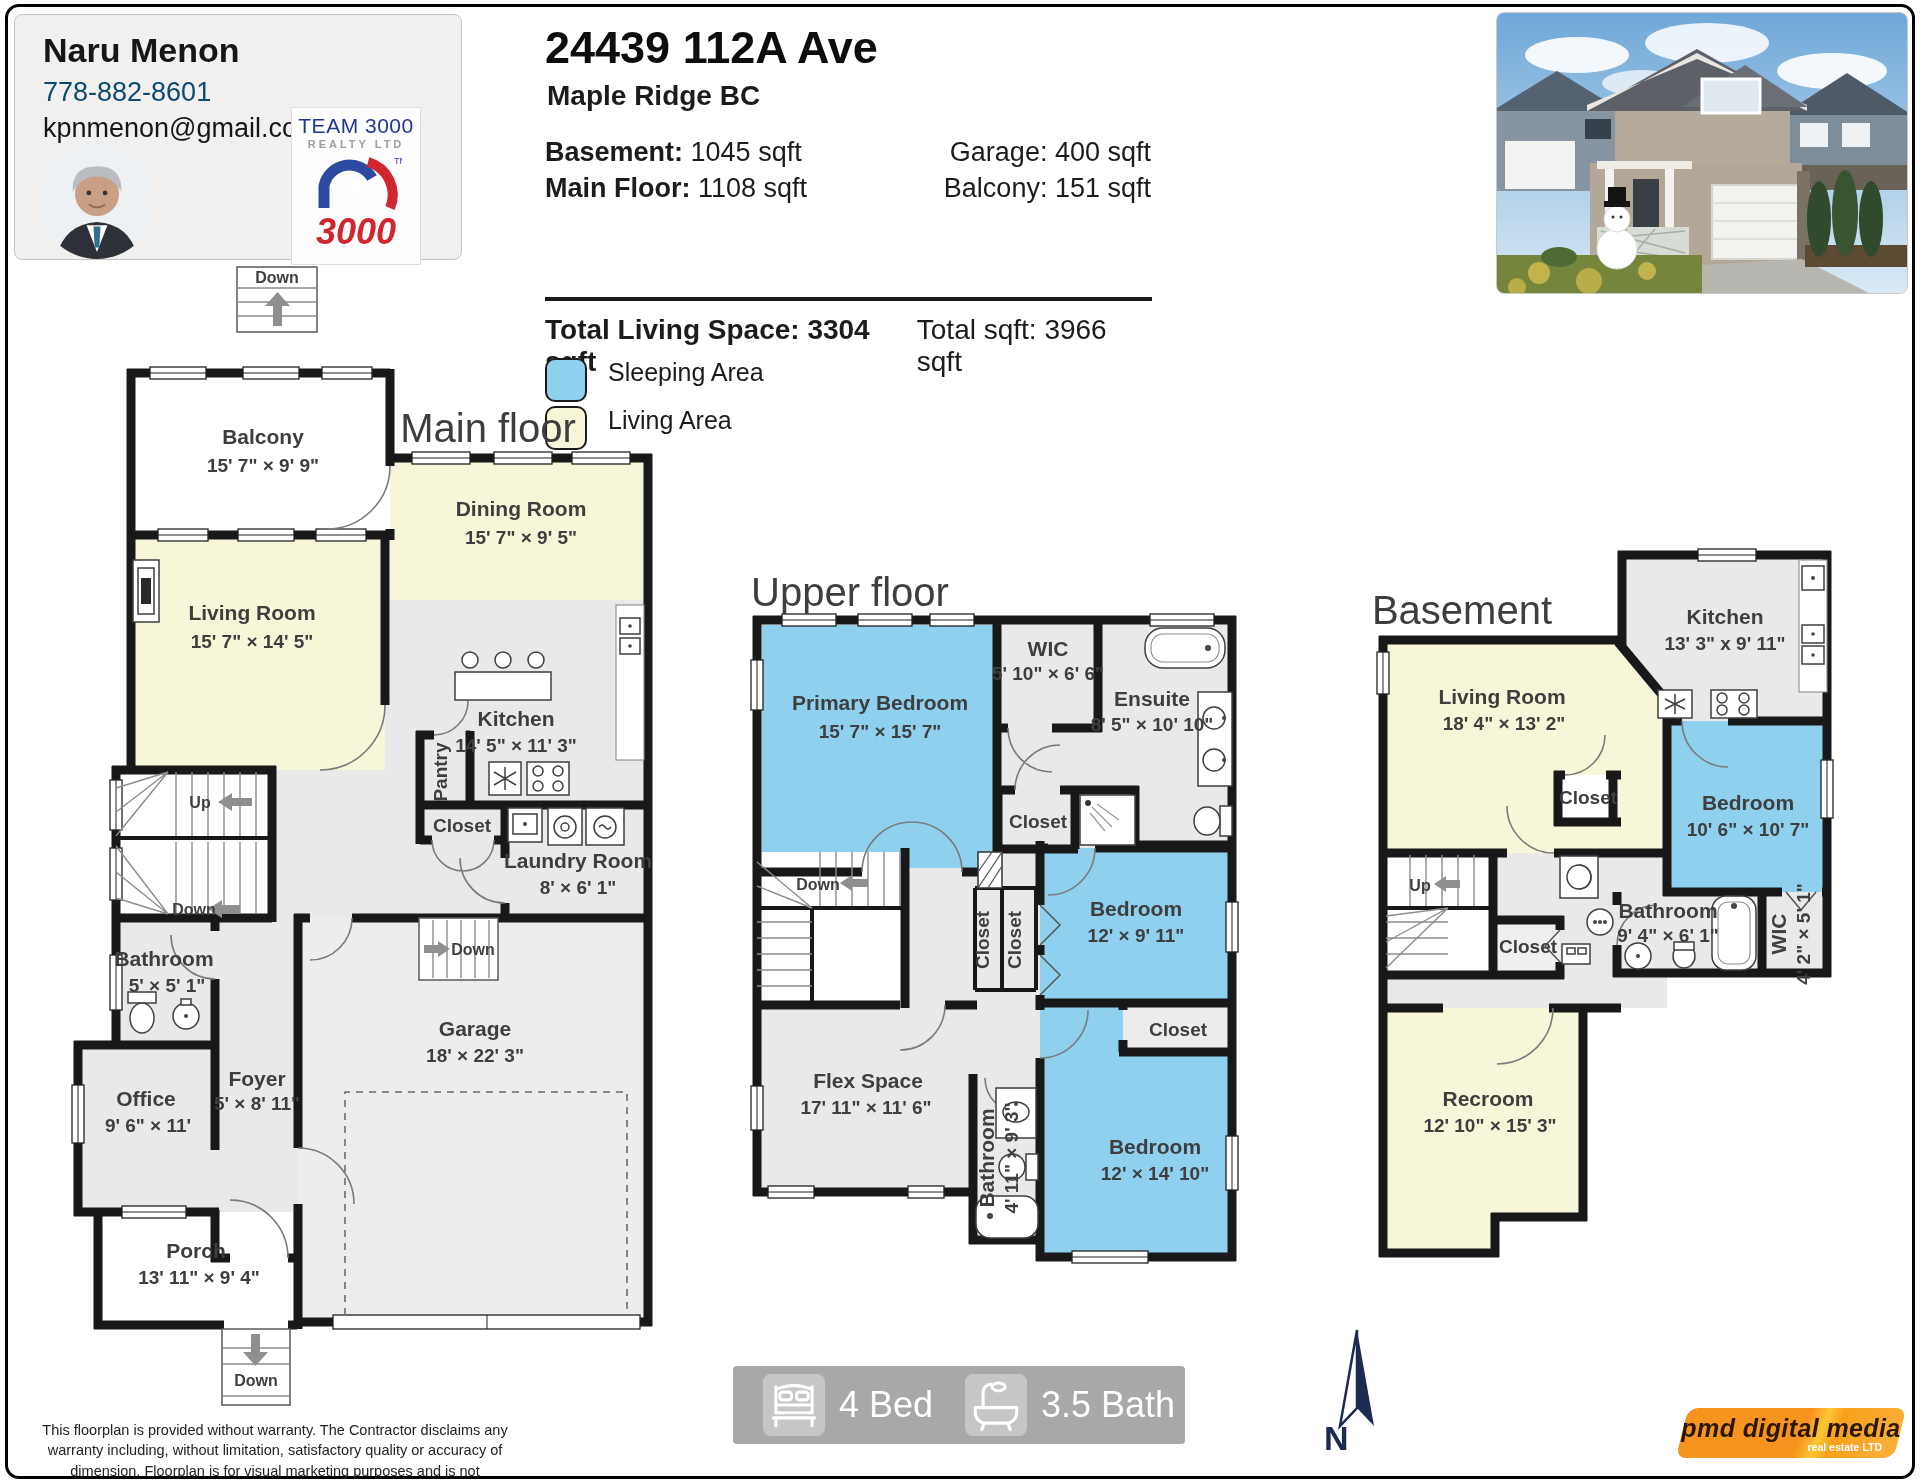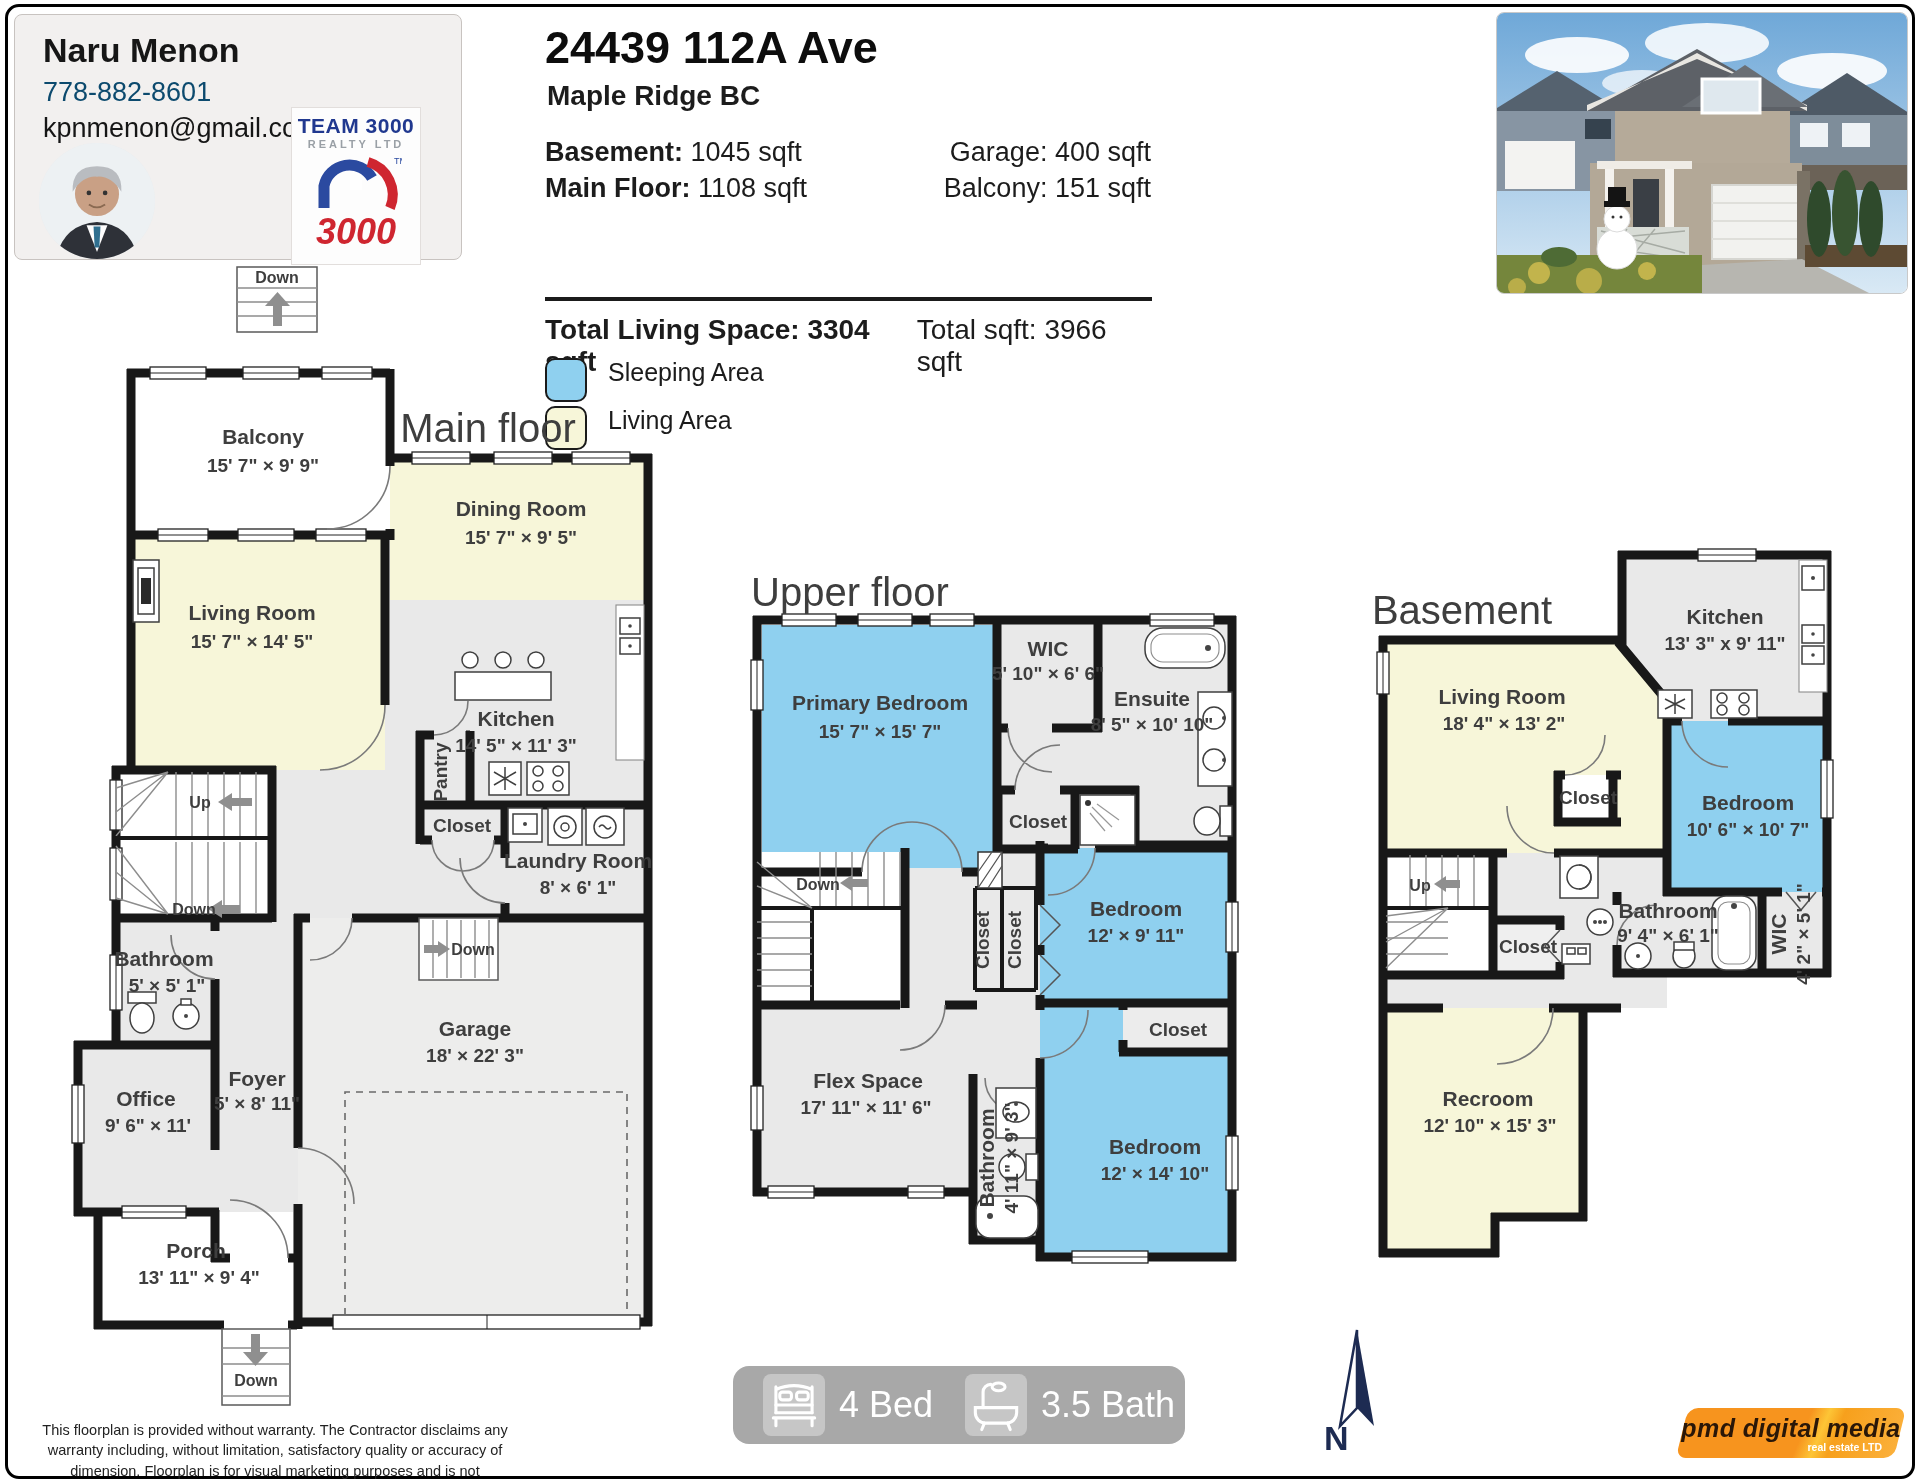--- a/index.html
+++ b/index.html
@@ -10,21 +10,21 @@
     border:3px solid #000;border-radius:14px;pointer-events:none;}
 
   
   #agent-card{left:14px;top:14px;width:446px;height:244px;background:#f2f0ef;
     border:1px solid #c8c3c0;border-radius:8px;}
   #agent-name{left:28px;top:16px;font-size:34px;font-weight:600;color:#161616;}
   #agent-phone{left:28px;top:62px;font-size:27px;color:#0c4a6e;}
   #agent-email{left:28px;top:98px;font-size:27px;color:#161616;}
   #agent-photo{left:24px;top:128px;width:116px;height:116px;border-radius:50%;overflow:hidden;background:#e9edf0;}
   #brokerage{left:276px;top:92px;width:128px;height:156px;background:#fdfdfd;border:1px solid #e2dedc;text-align:center;}
-  .brok-line1{font-size:21px;font-weight:700;color:#20388f;letter-spacing:.5px;margin-top:6px;}
+  .brok-line1{font-size:21px;font-weight:400;color:#20388f;letter-spacing:.5px;margin-top:6px;}
   .brok-line2{font-size:11px;font-weight:700;color:#9aa0a6;letter-spacing:3px;}
   .brok-num{font-size:36px;font-weight:800;color:#cf2630;line-height:1;margin-top:-2px;font-style:italic;}
 
   
   #address{left:545px;top:22px;font-size:45px;font-weight:800;color:#0d0d0d;}
   #city{left:547px;top:80px;font-size:28px;font-weight:700;}
   #stats{left:545px;top:134px;width:606px;font-size:27px;line-height:36px;}
   #stats .row{display:flex;justify-content:space-between;}
   .stat-b{font-weight:700;}
   #divider{left:545px;top:297px;width:607px;height:4px;background:#1b1b1b;}
@@ -62,21 +62,21 @@
   .winline{stroke:#222;stroke-width:1;}
   .dash{fill:none;stroke:#6a6a6a;stroke-width:1.6;stroke-dasharray:7 6;}
   .ftitle{font-size:40px;fill:#202020;}
   .rname{font-size:21px;font-weight:600;}
   .rdim{font-size:19px;font-weight:600;}
   .rsmall{font-size:19px;font-weight:600;}
   .stairlab{font-size:16px;font-weight:700;fill:#4a4a4a;}
   .plan .mid{text-anchor:middle;}
 
   
-  #summary-bar{left:733px;top:1366px;width:452px;height:78px;background:#a8a8a8;border-radius:16px;}
+  #summary-bar{left:733px;top:1366px;width:452px;height:78px;background:#a8a8a8;border-radius:4px;}
   .sum-tile{position:absolute;top:8px;width:62px;height:62px;background:#c6c6c6;border-radius:8px;}
   #bed-tile{left:30px;} #bath-tile{left:232px;}
   .sum-text{position:absolute;top:18px;font-size:36px;color:#fff;}
   #bed-text{left:106px;} #bath-text{left:308px;}
 
   #compass{left:1302px;top:1326px;width:110px;height:130px;}
   #compass text{fill:#1d2b52;font-size:34px;font-weight:700;}
 
   #disclaimer{left:40px;top:1420px;width:470px;font-size:14.5px;font-weight:500;
     color:#222;text-align:center;line-height:1.4;}

